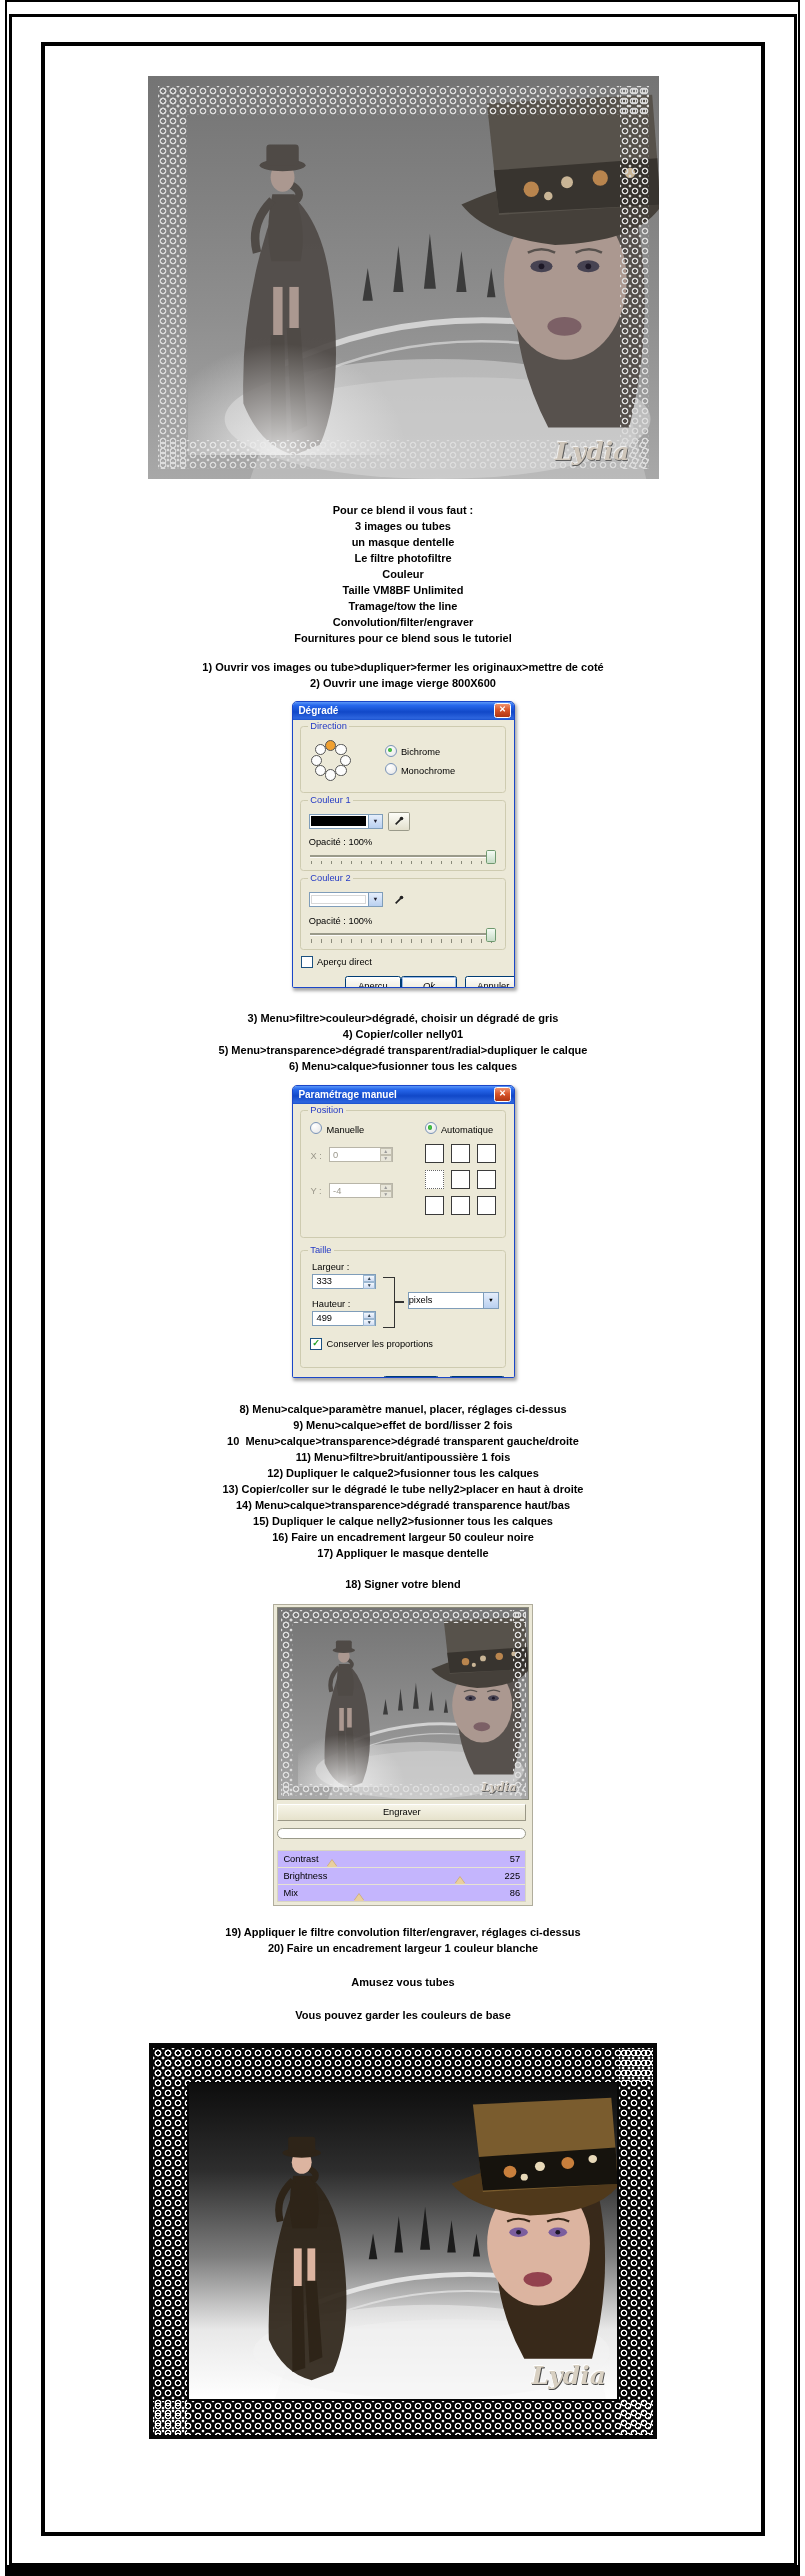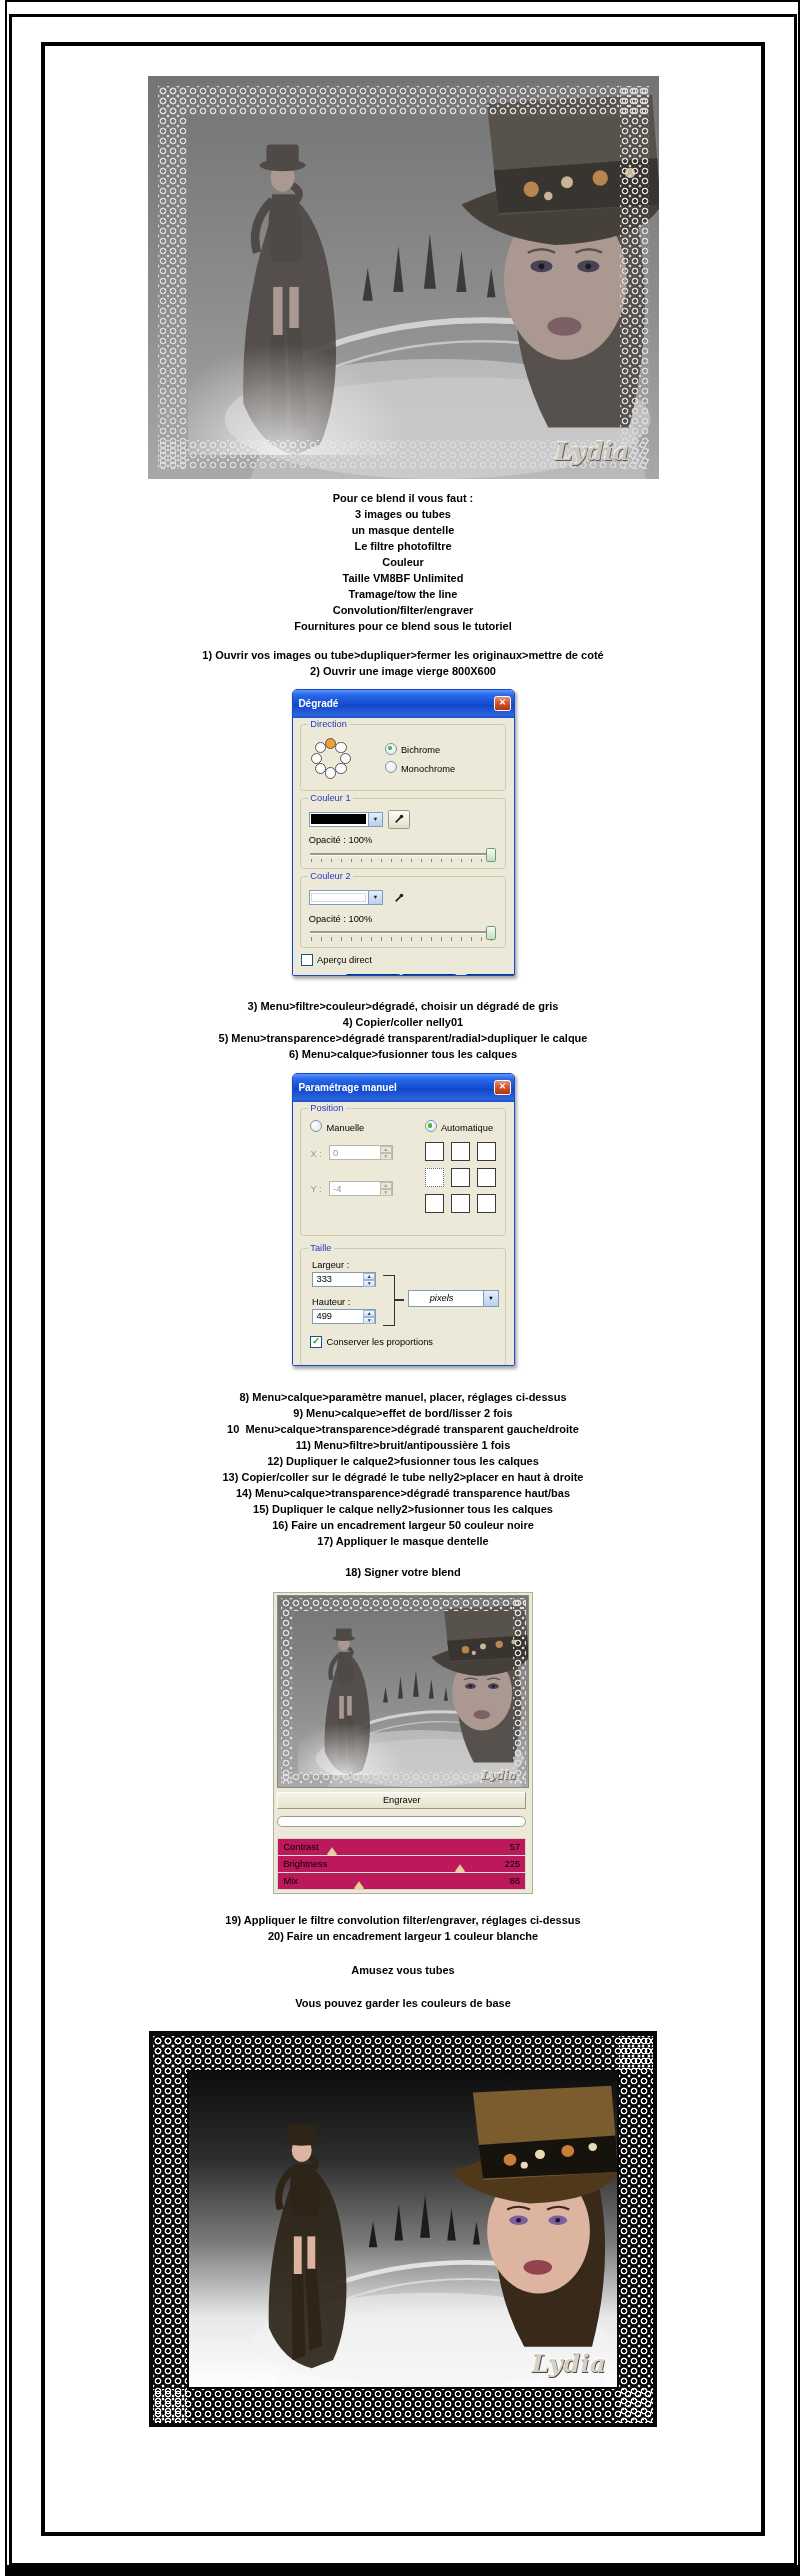--- a/index.html
+++ b/index.html
@@ -54,21 +54,21 @@
     text-shadow:0.8px 0.8px 0 #4a4a4a,-0.8px -0.8px 0.8px #fff;}
   #art-final{width:508px;height:396px;}
 
   .mini-art{--li:2.5px;--lw:12.6px;--lace:#dedede;width:100%;height:100%;}
   .mini-art .sig{right:11.8px;bottom:5px;font-size:11.8px;}
 
   
   .xp-dialog{width:221px;margin:0 auto;background:#ece9d8;border:1.7px solid #1a46c8;
     border-radius:5px 5px 1.7px 1.7px;box-shadow:1.7px 2.5px 3.4px rgba(0,0,0,.35);
     font-size:9.3px;overflow:hidden;position:relative;}
-  .titlebar{height:28px;display:flex;align-items:center;padding:0 2.5px 0 5.9px;
+  .titlebar{height:18px;display:flex;align-items:center;padding:0 2.5px 0 5.9px;
     background:linear-gradient(180deg,#5a96f7 0%,#2868ec 18%,#1148c8 55%,#2d65de 90%,#1a50cc 100%);
     color:#fff;font-weight:bold;font-size:10px;}
   .close-btn{margin-left:auto;width:15px;height:12.6px;border:0.8px solid #fff;border-radius:2.5px;
     background:linear-gradient(180deg,#f0936f,#d8552a 45%,#b03512);color:#fff;
     font-size:8.4px;line-height:11px;text-align:center;font-weight:bold;cursor:pointer;}
   .groupbox{position:relative;margin:6.7px 7.6px 0;border:0.8px solid #cecbb0;border-radius:3.4px;
     padding:11px 7.6px 6.7px;}
   .gb-label{position:absolute;top:-5.9px;left:6.7px;background:#ece9d8;padding:0 2.5px;color:#2339c4;}
   .radio{width:10px;height:10px;border-radius:50%;border:0.8px solid #7a94b8;flex:none;
     background:radial-gradient(circle at 35% 30%,#fff,#e4e4e4);display:inline-block;vertical-align:-1.7px;}
@@ -105,35 +105,35 @@
     line-height:5px;text-align:center;color:#345;}
   .spin.dis{border-color:#b8b5a8;}
   .spin.dis .val{color:#9a978a;}
   .spin.dis .sb{background:#e8e6da;border-color:#c2bfb0;color:#999;}
   .sq{position:absolute;width:17px;height:17px;border:1.7px solid #3a3a3a;background:#fff;}
   .sq.sel{border:1.7px dotted #666;}
   .bracket{position:absolute;width:11px;height:49px;border:1.7px solid #333;border-left:none;}
   .bracket::after{content:"";position:absolute;right:-10px;top:50%;margin-top:-0.8px;width:10px;height:1.7px;background:#333;}
   .ucombo{position:absolute;width:91px;height:17px;border:0.8px solid #7f9db9;background:#fff;
     display:flex;align-items:center;box-sizing:border-box;}
-  .ucombo .uval{flex:1;padding-left:21px;font-style:italic;}
+  .ucombo .uval{flex:1;padding-left:0;}
   .ucombo .arrow{width:13.5px;align-self:stretch;border-left:0.8px solid #7f9db9;text-align:center;font-size:5.9px;
     line-height:15px;background:linear-gradient(180deg,#e6eefb,#b9d0f0);}
   .glabel{position:absolute;color:#000;}
   .glabel.dim{color:#9a978a;}
 
   
   .engraver{width:260px;height:302px;margin:0 auto;background:#ece9d8;border:0.8px solid #b0ad9c;
     box-sizing:border-box;padding:1.7px 5.9px 0 3.4px;overflow:hidden;}
   .ep-preview{position:relative;width:250px;height:191px;border:0.8px solid #8a8a7a;overflow:hidden;
     background:linear-gradient(180deg,#747474,#8a8a8a 55%,#ababab);}
   .ep-title{margin-top:4.2px;height:15px;border:0.8px solid #fff;border-right-color:#9a9786;border-bottom-color:#9a9786;
     background:linear-gradient(#f6f4e8,#e6e2cc);text-align:center;font-size:9.3px;line-height:15px;}
   .ep-progress{margin-top:6.7px;height:9.3px;background:#fff;border:0.8px solid #9a9a8a;border-radius:5.9px;}
-  .ep-sliders{margin-top:11px;background:#be185d;border:0.8px solid #d8d5c2;}
+  .ep-sliders{margin-top:11px;background:#c4b5fd;border:0.8px solid #d8d5c2;}
   .ep-row{position:relative;height:16px;border-bottom:0.8px solid #e6e3d2;font-size:9.3px;}
   .ep-row:last-child{border-bottom:none;}
   .ep-row .lbl{position:absolute;left:5px;top:2.5px;}
   .ep-row .val{position:absolute;right:5px;top:2.5px;}
   .tri{position:absolute;bottom:0;width:0;height:0;border-left:5.9px solid transparent;
     border-right:5.9px solid transparent;border-bottom:7.6px solid #e9cf9e;
     filter:drop-shadow(0 -0.8px 0 #c9a96e);}
 </style>
 </head>
 <body>
@@ -191,21 +191,21 @@
       <svg class="scene" viewBox="0 0 600 470" preserveAspectRatio="none">
           <use href="#blend-scene"></use>
         </svg>
       <div class="lace t"></div>
       <div class="lace b"></div>
       <div class="lace l"></div>
       <div class="lace r"></div>
       <div class="sig">Lydia</div>
     </div>
 
-    <div class="tblock" style="margin-top:11px">
+    <div class="tblock" style="margin-top:23px">
       <div class="txt">Pour ce blend il vous faut :</div>
       <div class="txt">3 images ou tubes</div>
       <div class="txt">un masque dentelle</div>
       <div class="txt">Le filtre photofiltre</div>
       <div class="txt">Couleur</div>
       <div class="txt">Taille VM8BF Unlimited</div>
       <div class="txt">Tramage/tow the line</div>
       <div class="txt">Convolution/filter/engraver</div>
       <div class="txt">Fournitures pour ce blend sous le tutoriel</div>
     </div>

